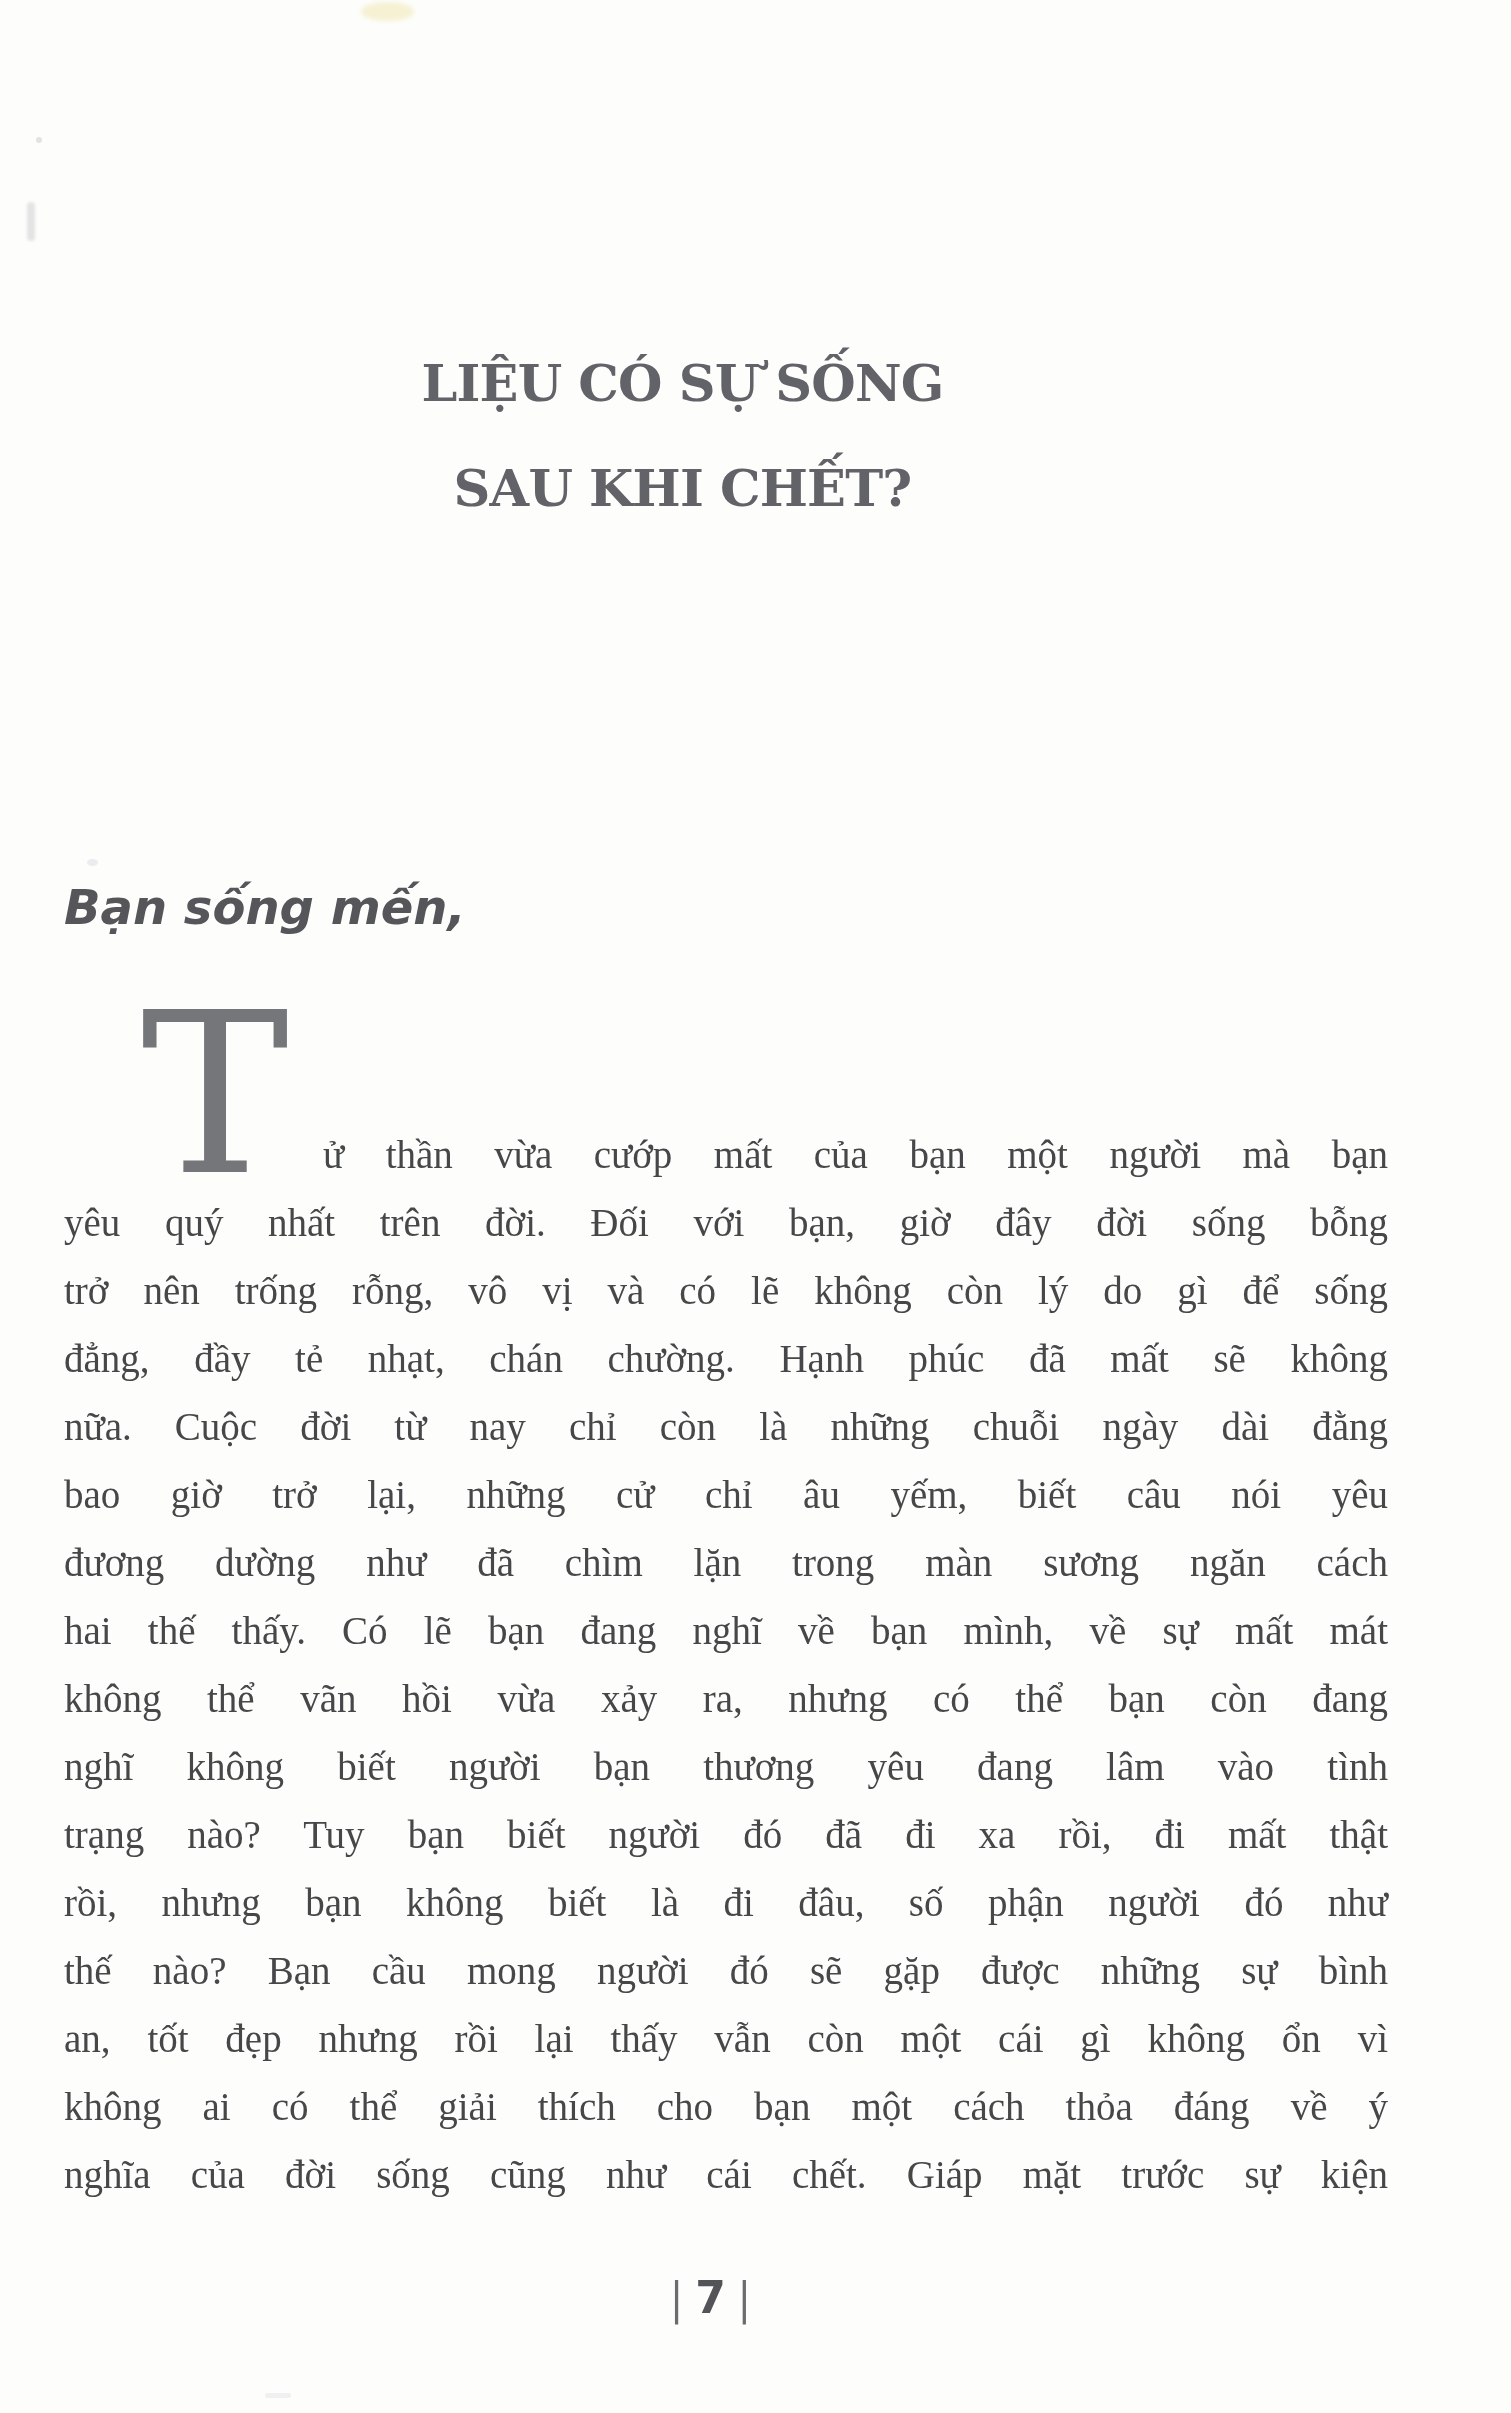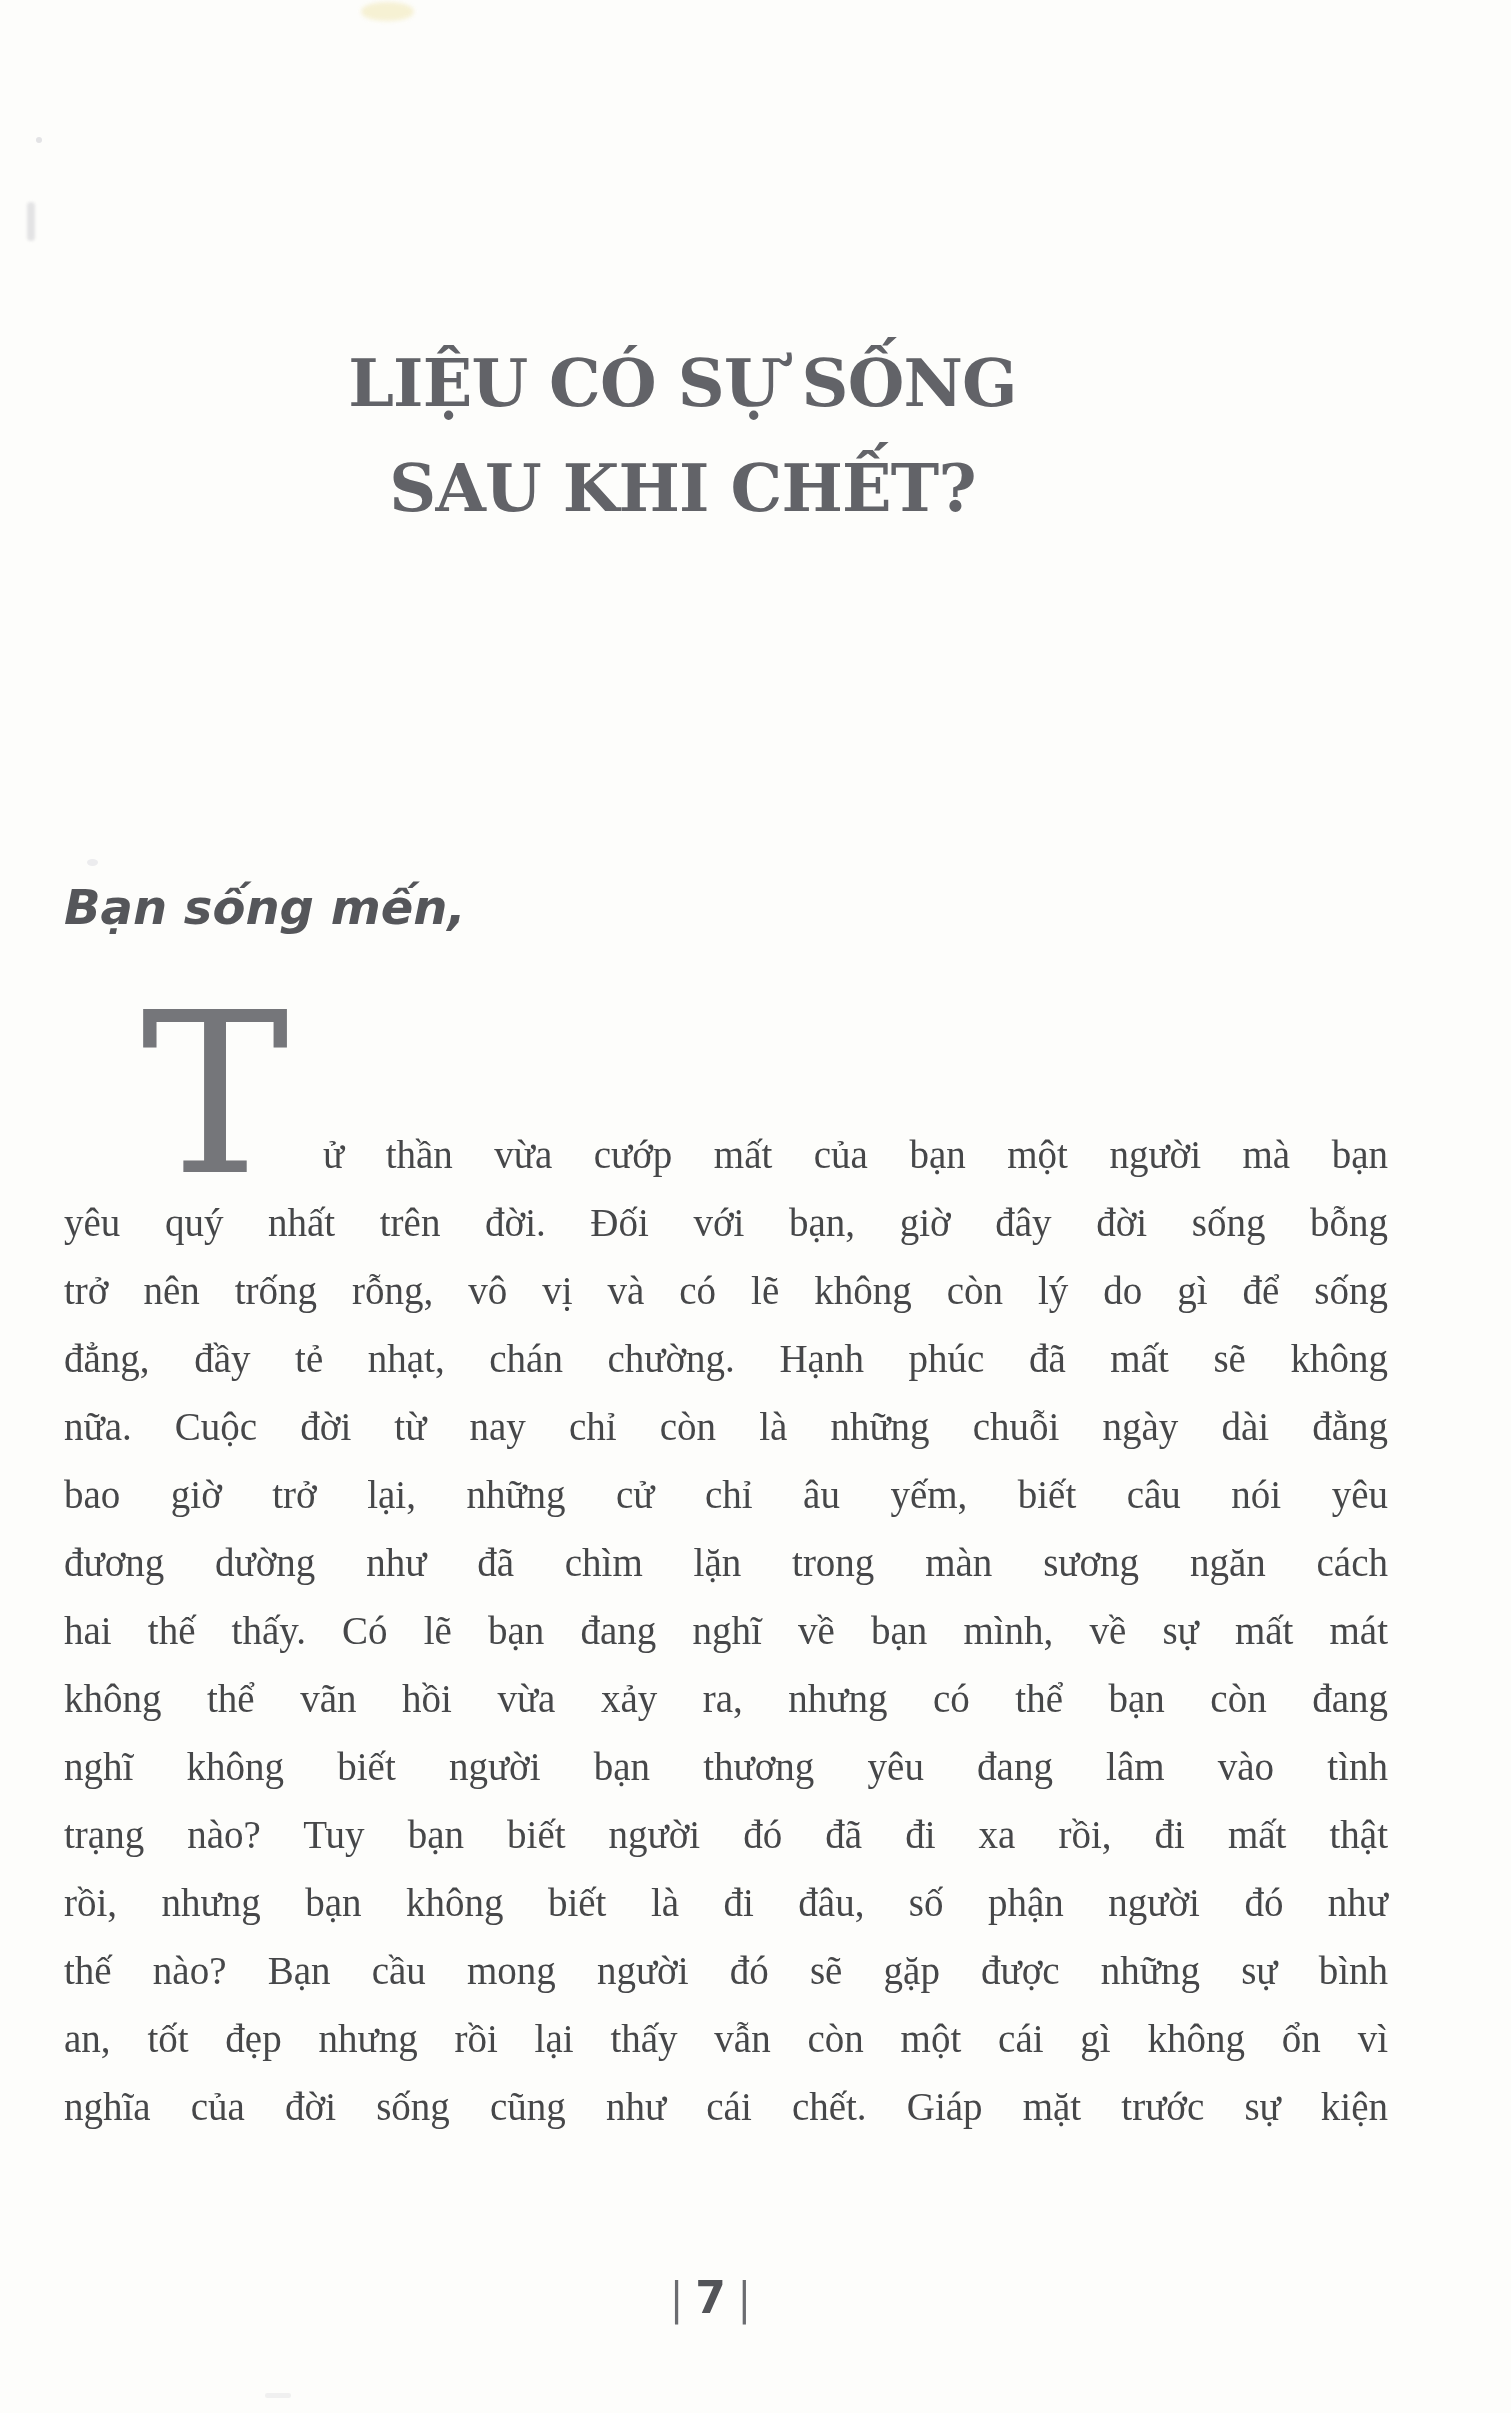--- a/index.html
+++ b/index.html
@@ -18,21 +18,21 @@
   
   .title {
     position: absolute;
     left: 0;
     top: 331px;
     width: 1365px;
     margin: 0;
     text-align: center;
     font-family: "DejaVu Serif", serif;
     font-weight: 700;
-    font-size: 65px;
+    font-size: 51px;
     line-height: 105px;
     letter-spacing: -0.8px;
     color: var(--ink-title, #626368);
   }
   .title .tl { display: block; }
 
   
   .salutation {
     position: absolute;
     left: 64px;
@@ -141,20 +141,21 @@
     <div class="line">nữa. Cuộc đời từ nay chỉ còn là những chuỗi ngày dài đằng</div>
     <div class="line">bao giờ trở lại, những cử chỉ âu yếm, biết câu nói yêu</div>
     <div class="line">đương dường như đã chìm lặn trong màn sương ngăn cách</div>
     <div class="line">hai thế thấy. Có lẽ bạn đang nghĩ về bạn mình, về sự mất mát</div>
     <div class="line">không thể vãn hồi vừa xảy ra, nhưng có thể bạn còn đang</div>
     <div class="line">nghĩ không biết người bạn thương yêu đang lâm vào tình</div>
     <div class="line">trạng nào? Tuy bạn biết người đó đã đi xa rồi, đi mất thật</div>
     <div class="line">rồi, nhưng bạn không biết là đi đâu, số phận người đó như</div>
     <div class="line">thế nào? Bạn cầu mong người đó sẽ gặp được những sự bình</div>
     <div class="line">an, tốt đẹp nhưng rồi lại thấy vẫn còn một cái gì không ổn vì</div>
+    <div class="line">không ai có thể giải thích cho bạn một cách thỏa đáng về ý</div>
     <div class="line">nghĩa của đời sống cũng như cái chết. Giáp mặt trước sự kiện</div>
   </div>
 
   <div class="footer">
     <span class="bar">|</span><span class="pnum">7</span><span class="bar">|</span>
   </div>
 
 </div>
 
 

